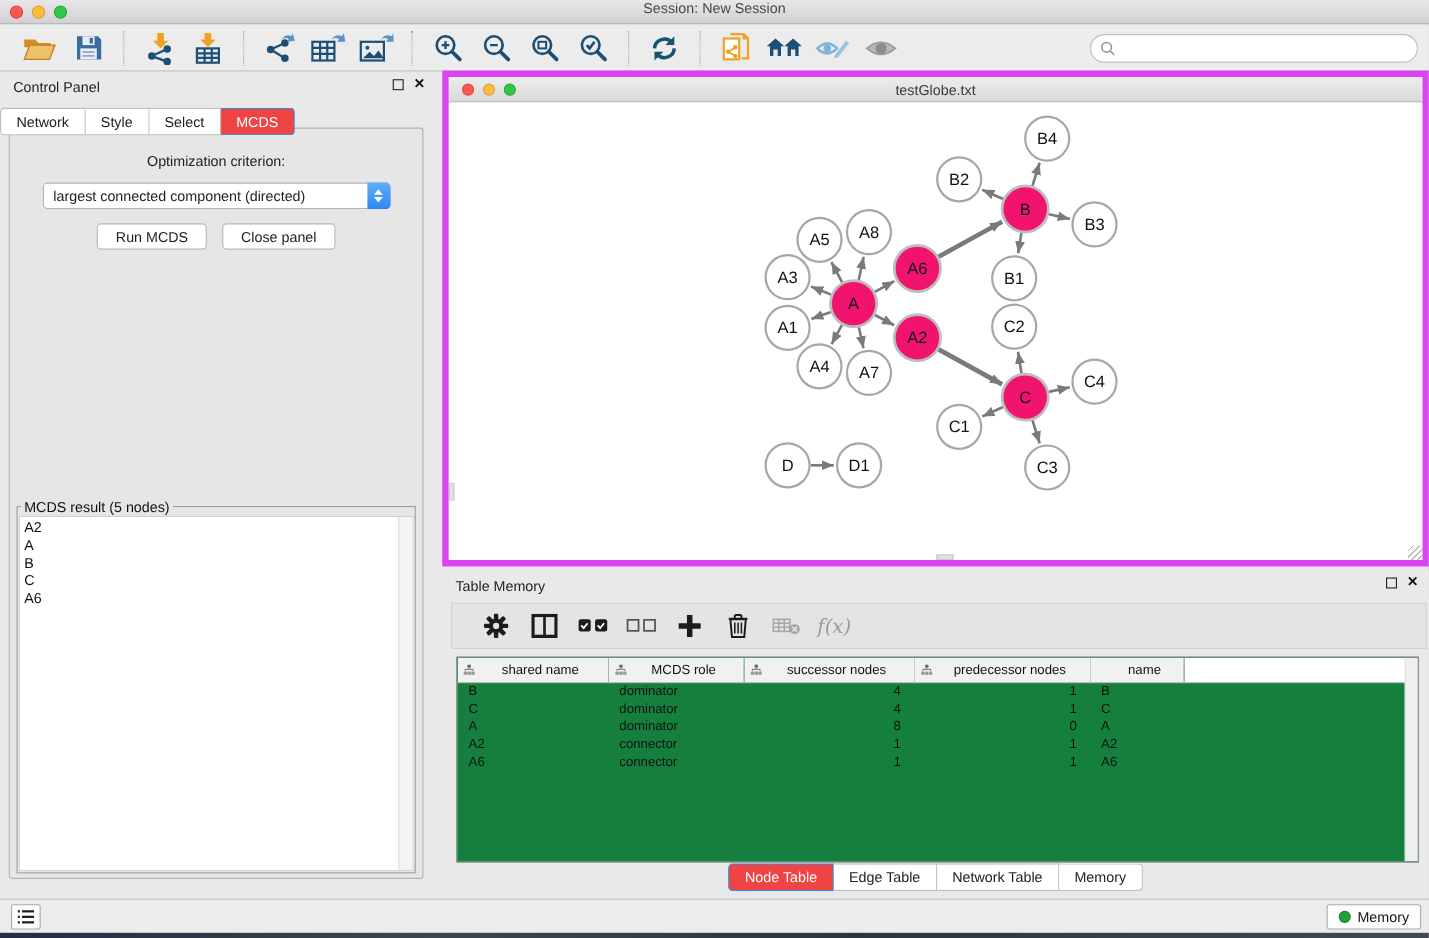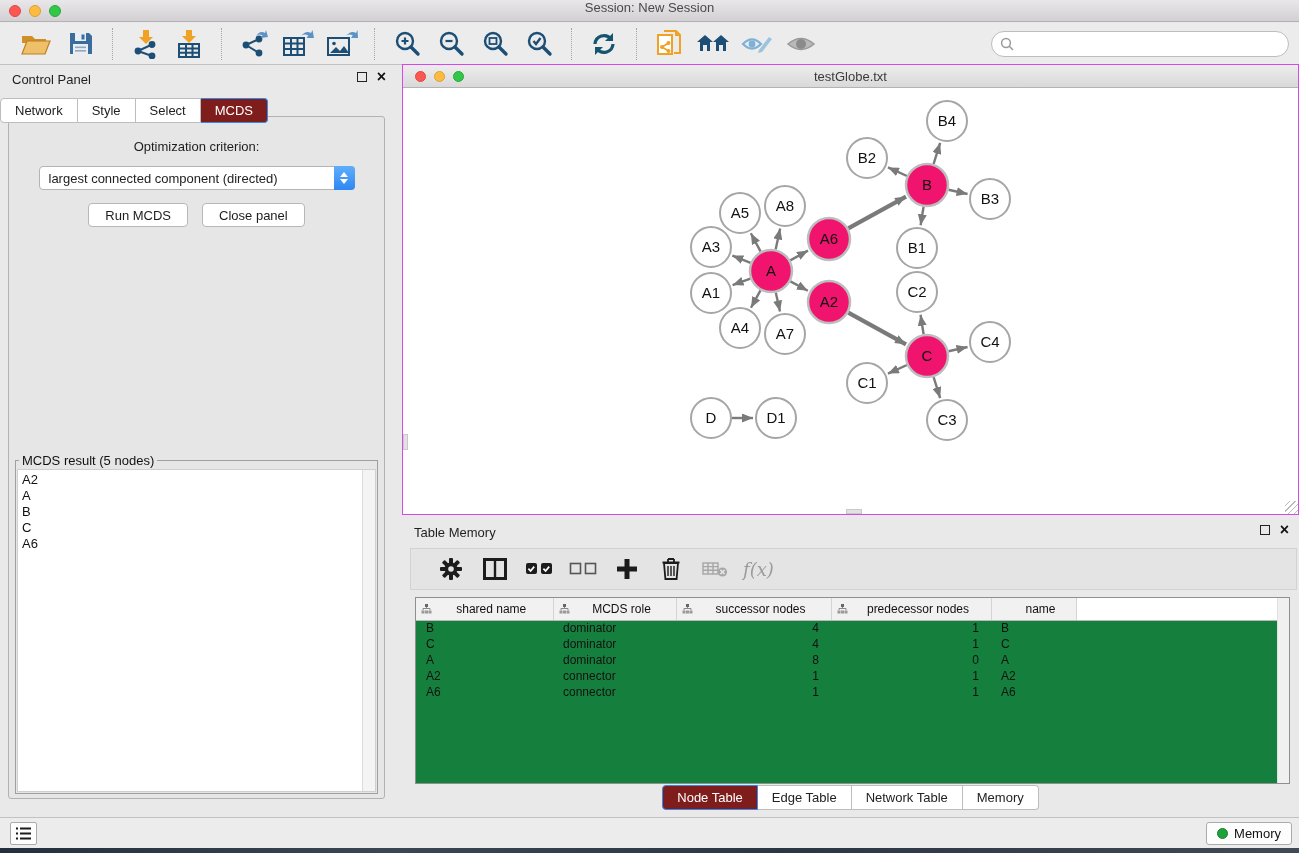--- a/index.html
+++ b/index.html
@@ -31,21 +31,21 @@
   
   .control-panel { position:absolute; top:66px; left:0; width:396px; bottom:36px; }
   .panel-head { position:relative; height:26px; padding:6px 10px 0 12px; font-size:13px; color:#1f1f1f; }
   .panel-head-icons { position:absolute; right:10px; top:6px; display:flex; gap:10px; align-items:center; }
   .float-box { width:10px; height:10px; border:1.5px solid #222; display:inline-block; }
   .close-x { font-size:16px; font-weight:900; color:#111; line-height:10px; }
   .cp-tabs { position:relative; display:flex; justify-content:flex-start; margin-top:6px; z-index:2; }
   .tab { background:#fff; border:1px solid #bdbdbd; border-left:none; padding:4px 14px; font-size:13px; color:#222; }
   .tab:first-child { border-left:1px solid #bdbdbd; border-radius:4px 0 0 4px; }
   .tab:last-child { border-radius:0 4px 4px 0; }
-  .tab.active { background:#7f1d1d; border-color:#2f8bef; color:#fff; }
+  .tab.active { background:#ef4444; border-color:#2f8bef; color:#fff; }
   .cp-body { position:absolute; top:50px; left:8px; right:11px; bottom:18px;
     border:1px solid #b2b2b2; border-radius:3px; background:#e6e6e6; }
   .opt-label { text-align:center; margin-top:22px; font-size:13px; color:#1d1d1d; }
   .dropdown { position:relative; margin:12px auto 0; width:316px; height:24px; background:#fff;
     border:1px solid #b4b4b4; border-radius:4px; font-size:13px; color:#222;
     display:flex; align-items:center; padding-left:9px; }
   .dd-stepper { position:absolute; right:-1px; top:-1px; width:21px; height:24px; border-radius:0 4px 4px 0;
     background:linear-gradient(#5eaefb,#2f87f2); display:flex; flex-direction:column;
     align-items:center; justify-content:center; gap:2px; }
   .dd-stepper .tri-up { width:0; height:0; border-left:4px solid transparent; border-right:4px solid transparent; border-bottom:5px solid #fff; }
@@ -56,21 +56,21 @@
   .mcds-fieldset { position:absolute; top:336px; left:6px; right:6px; bottom:4px;
     border:1px solid #9f9f9f; margin:0; padding:1px; }
   .mcds-legend { font-size:13px; color:#111; padding:0 3px; margin-left:2px; }
   .mcds-list { position:relative; width:100%; height:100%; background:#fff; border:1px solid #cfcfcf;
     font-size:13px; color:#111; padding:2px 0 0 4px; overflow:hidden; }
   .mcds-item { line-height:16px; }
   .mcds-scroll { position:absolute; top:0; right:0; bottom:0; width:13px; background:#f4f4f4; border-left:1px solid #dcdcdc; }
 
   
   .net-window { position:absolute; left:402px; top:64px; width:897px; height:451px;
-    border:1px solid #d946ef; background:#fff; }
+    border:6px solid #d946ef; background:#fff; }
   .net-titlebar { position:relative; height:23px; background:linear-gradient(#ededed,#d9d9d9);
     border-bottom:1px solid #b3b3b3; display:flex; align-items:center; justify-content:center; }
   .net-traffic { position:absolute; left:12px; top:6px; display:flex; gap:8px; }
   .tl.small { width:11px; height:11px; }
   .net-title { font-size:13px; color:#3a3a3a; }
   .net-canvas { position:absolute; left:0; top:24px; right:0; bottom:0; background:#fff; overflow:hidden; }
   .net-canvas svg { position:absolute; left:0; top:0; }
   .v-thumb { position:absolute; left:0; top:345px; width:5px; height:16px; background:#e2e2e2; border:1px solid #c9c9c9; }
   .h-thumb { position:absolute; left:443px; bottom:0; width:16px; height:5px; background:#e2e2e2; border:1px solid #c9c9c9; }
   .resize-grip { position:absolute; right:0; bottom:0; width:13px; height:13px;

